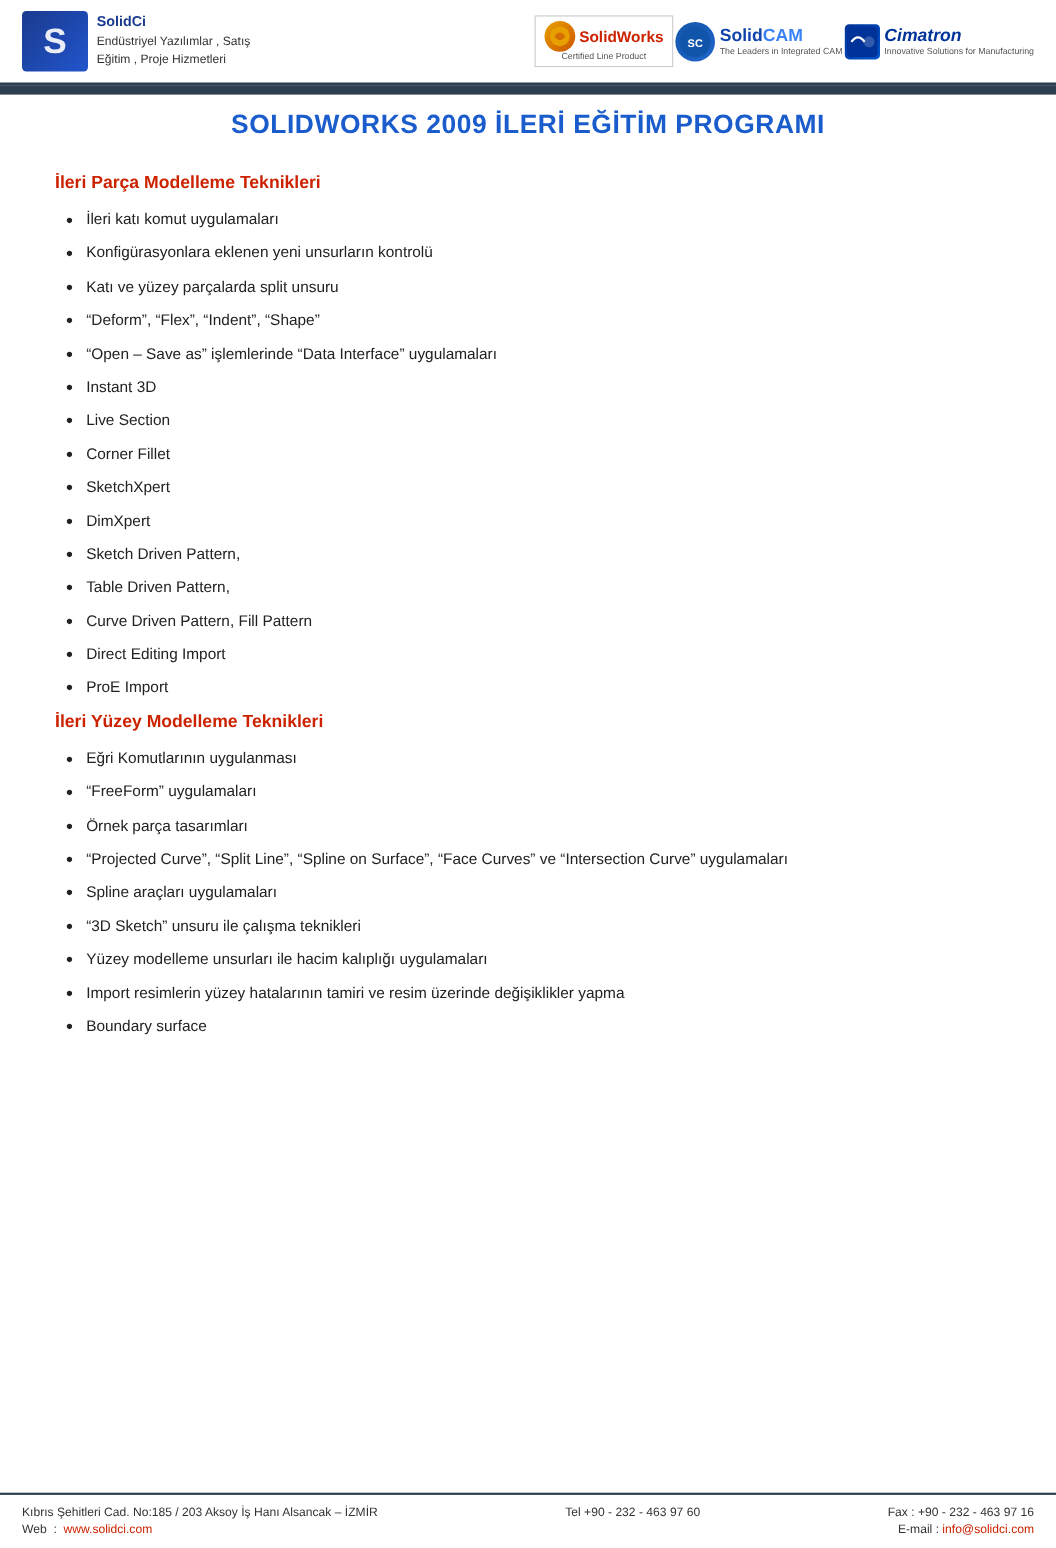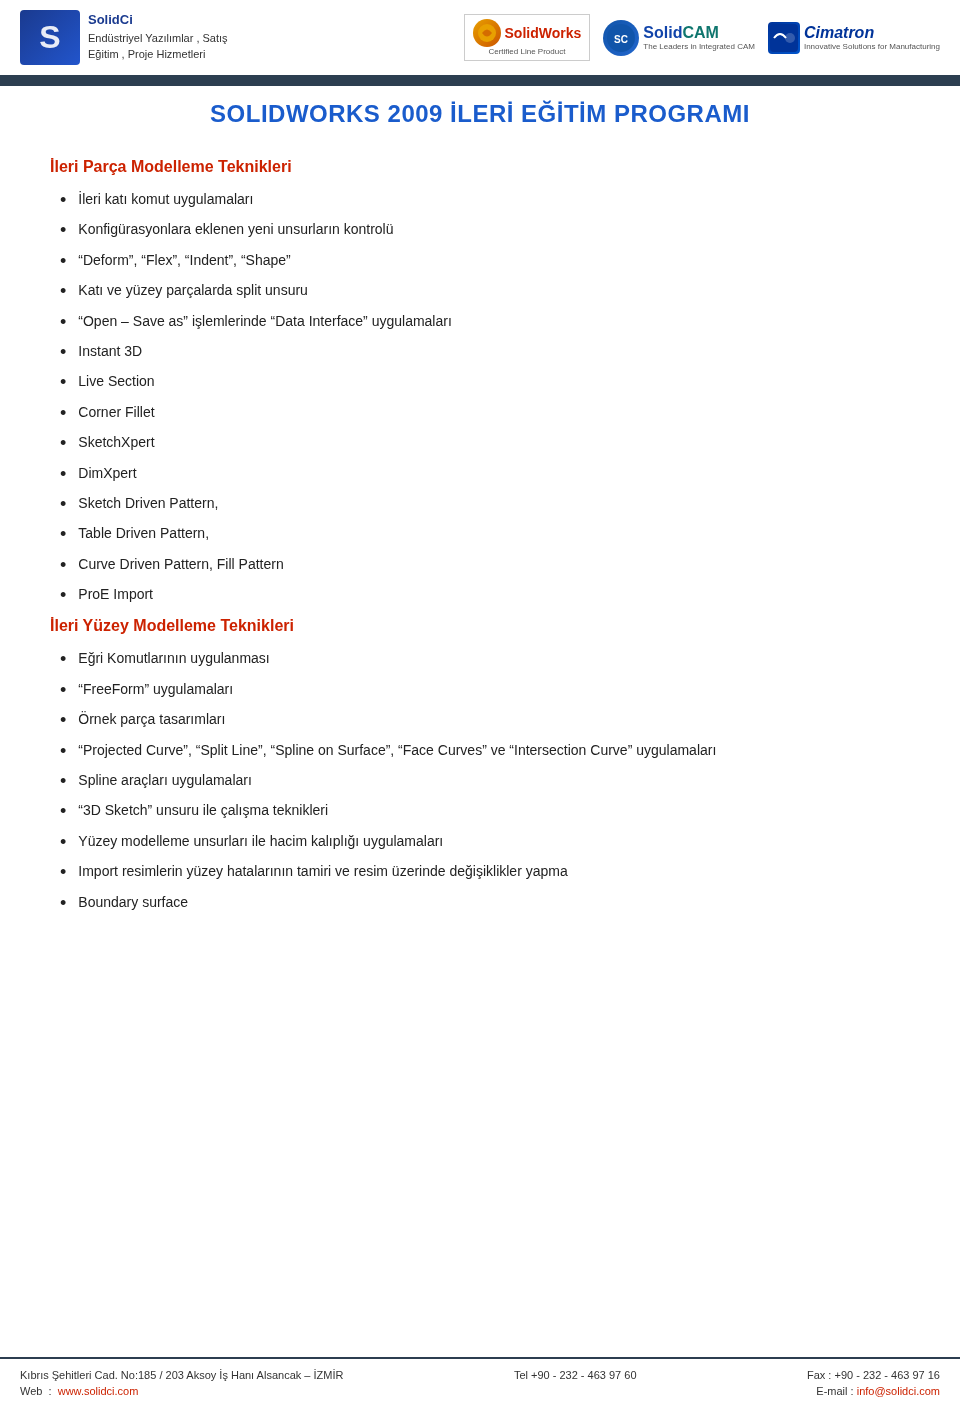--- a/index.html
+++ b/index.html
@@ -53,21 +53,21 @@
       line-height: 1.5;
     }
     .logo-text strong {
       color: #1a3a8f;
       font-size: 13px;
     }
 
     .partner-logos {
       display: flex;
       align-items: center;
-      gap: 13px;
+      gap: 2px;
       margin-left: auto;
     }
     .solidworks-logo {
       display: flex;
       flex-direction: column;
       align-items: center;
       border: 1px solid #ccc;
       padding: 4px 8px;
       font-size: 10px;
     }
@@ -257,21 +257,21 @@
 
     <div class="solidcam-logo">
       <div class="cam-icon">
         <svg width="30" height="30" viewBox="0 0 30 30">
           <circle cx="15" cy="15" r="14" fill="#1155aa"></circle>
           <text x="15" y="20" text-anchor="middle" fill="#fff" font-size="10" font-weight="bold">SC</text>
         </svg>
       </div>
       <div>
         <div class="cam-text">
-          <span style="color:#1144aa">Solid</span><span style="color:#0f766e">CAM</span>
+          <span style="color:#1144aa">Solid</span><span style="color:#3b82f6">CAM</span>
         </div>
         <div class="cam-sub">The Leaders in Integrated CAM</div>
       </div>
     </div>
 
     <div class="cimatron-logo">
       <div class="cim-icon">
         <svg width="28" height="28" viewBox="0 0 28 28">
           <rect width="28" height="28" rx="4" fill="#003399"></rect>
           <path d="M4 14 Q10 6 16 14" stroke="#fff" stroke-width="2" fill="none"></path>
@@ -294,26 +294,26 @@
 
   <div class="section-title">İleri Parça Modelleme Teknikleri</div>
   <ul class="bullet-list">
     <li>
         <span>İleri katı komut uygulamaları</span>
       </li>
     <li>
         <span>Konfigürasyonlara eklenen yeni unsurların kontrolü</span>
       </li>
     <li>
+        <span>Katı ve yüzey parçalarda split unsuru</span>
+      </li>
+    <li>
         <span>“Deform”, “Flex”, “Indent”, “Shape”</span>
       </li>
     <li>
-        <span>Katı ve yüzey parçalarda split unsuru</span>
-      </li>
-    <li>
         <span>“Open – Save as” işlemlerinde “Data Interface” uygulamaları</span>
       </li>
     <li>
         <span>Instant 3D</span>
       </li>
     <li>
         <span>Live Section</span>
       </li>
     <li>
         <span>Corner Fillet</span>
@@ -325,20 +325,23 @@
         <span>DimXpert</span>
       </li>
     <li>
         <span>Sketch Driven Pattern,</span>
       </li>
     <li>
         <span>Table Driven Pattern,</span>
       </li>
     <li>
         <span>Curve Driven Pattern, Fill Pattern</span>
+      </li>
+    <li>
+        <span>Direct Editing Import</span>
       </li>
     <li>
         <span>ProE Import</span>
       </li>
   </ul>
 
   <div class="section-title">İleri Yüzey Modelleme Teknikleri</div>
   <ul class="bullet-list">
     <li>
         <span>Eğri Komutlarının uygulanması</span>

